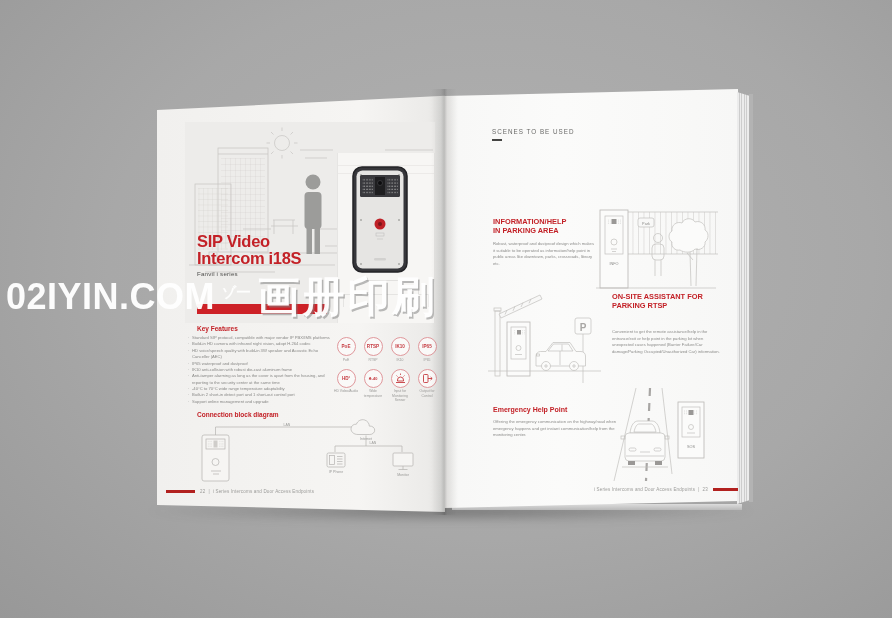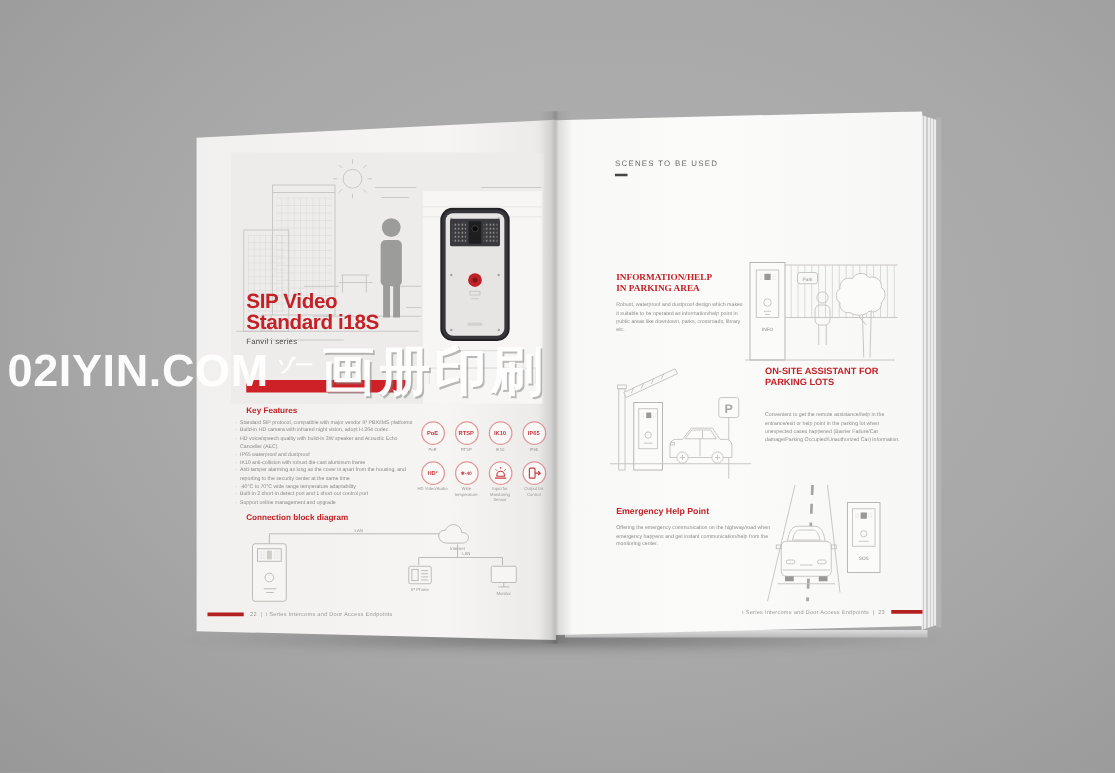--- a/index.html
+++ b/index.html
@@ -174,21 +174,21 @@
       <circle cx="28" cy="17" r="2.5" fill="#0c0c0e" stroke="#4a4a4e" stroke-width="0.6"></circle>
       <circle cx="28" cy="58" r="5.5" fill="#bf2127"></circle>
       <circle cx="28" cy="58" r="2" fill="#7e1519"></circle>
       <rect x="24" y="67" width="8" height="3" fill="none" stroke="#b9b8b6" stroke-width="0.5"></rect>
       <line x1="25" y1="73" x2="31" y2="73" stroke="#b9b8b6" stroke-width="0.5"></line>
       <rect x="22" y="92" width="12" height="2.5" rx="1.2" fill="#d2d1cf"></rect>
     </svg>
 
     <div class="hero-title">
       <div>SIP Video</div>
-      <div>Standard i18S</div>
+      <div>Intercom i18S</div>
       <div class="hero-sub">Fanvil i series</div>
     </div>
     <div class="hero-redbar"></div>
   </div>
 
   <h3 class="kf-heading">Key Features</h3>
   <ul class="kf-list">
     <li>Standard SIP protocol, compatible with major vendor IP PBX/IMS platforms</li>
     <li>Build-in HD camera with infrared night vision, adopt H.264 codec</li>
     <li>HD voice/speech quality with build-in 3W speaker and Acoustic Echo Canceller (AEC)</li>
@@ -297,21 +297,21 @@
       <span>|</span>
       <span>i Series Intercoms and Door Access Endpoints</span>
     </span>
   </div>
 
   <div class="scenes-header">
     <div class="t">SCENES TO BE USED</div>
     <div class="dash"></div>
   </div>
 
-  <h3 class="sec-heading" style="left:493px;top:217px;font-family:Liberation Serif, serif;">
+  <h3 class="sec-heading" style="left:493px;top:217px;">
     <span style="display:block">INFORMATION/HELP</span>
     <span style="display:block">IN PARKING AREA</span>
   </h3>
   <div class="sec-body" style="left:493px;top:241px;width:104px;">Robust, waterproof and dustproof design which makes it suitable to be operated as information/help point in public areas like downtown, parks, crossroads, library etc.</div>
 
   <svg class="illus" style="left:594px;top:196px;" width="126" height="102" viewBox="0 0 126 102">
     <defs>
       <pattern id="fenceA" width="5.5" height="42" patternUnits="userSpaceOnUse">
         <line x1="0.3" y1="0" x2="0.3" y2="42" stroke="#c9c7c4" stroke-width="0.6"></line>
       </pattern>
@@ -382,21 +382,21 @@
       <line x1="86" y1="78" x2="90" y2="78"></line>
         <line x1="88" y1="76" x2="88" y2="80"></line>
       <rect x="89" y="30" width="16" height="16" rx="2" fill="#fbfbfa"></rect>
       <line x1="2" y1="83" x2="115" y2="83"></line>
     </g>
     <text x="97" y="42.5" fill="#a9a7a5" font-size="10" font-weight="600" text-anchor="middle">P</text>
   </svg>
 
   <h3 class="sec-heading" style="left:612px;top:292px;">
     <span style="display:block">ON-SITE ASSISTANT FOR</span>
-    <span style="display:block">PARKING LOTS</span>
+    <span style="display:block">PARKING RTSP</span>
   </h3>
   <div class="sec-body" style="left:612px;top:329px;width:108px;">Convenient to get the remote assistance/help in the entrance/exit or help point in the parking lot when unexpected cases happened (Barrier Failure/Car damage/Parking Occupied/Unauthorized Car) information.</div>
 
   <h3 class="sec-heading" style="left:493px;top:406px;font-size:7px;">
     <span style="display:block">Emergency Help Point</span>
   </h3>
   <div class="sec-body" style="left:493px;top:419px;width:132px;">Offering the emergency communication on the highway/road when emergency happens and get instant communication/help from the monitoring center.</div>
 
   <svg class="illus" style="left:610px;top:386px;" width="112" height="97" viewBox="0 0 112 97">
     <defs>

